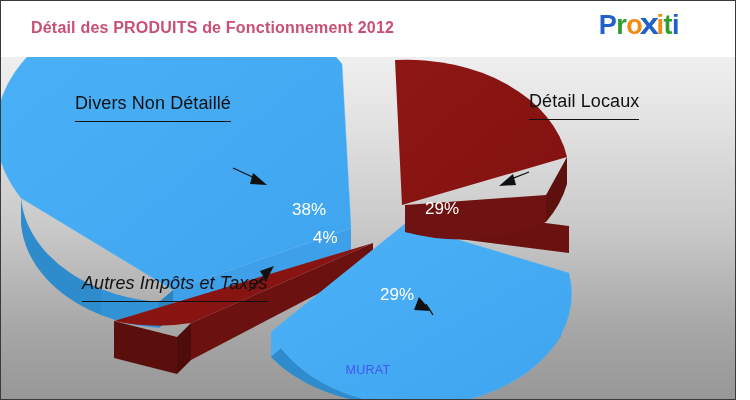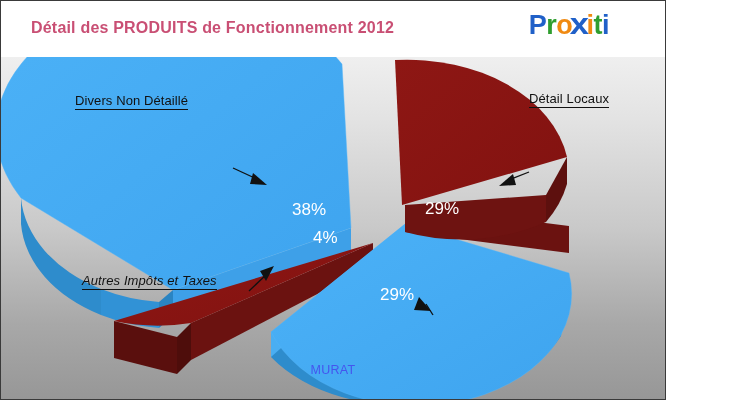--- a/index.html
+++ b/index.html
@@ -2,21 +2,21 @@
 <html><head>
 <meta charset="utf-8">
 <style>
   html, body {
     margin: 0;
     padding: 0;
     background: #ffffff;
   }
   #root {
     position: relative;
-    width: 666px;
+    width: 736px;
     height: 400px;
     overflow: hidden;
     font-family: "Liberation Sans", sans-serif;
     border: 1px solid #3a3a3a;
     box-sizing: border-box;
     background: #f9a8d4;
   }
   
   #header {
     position: absolute;
@@ -67,24 +67,24 @@
     background: linear-gradient(to bottom, #efefef 0%, #e3e3e3 18%, #c9c9c9 50%, #a8a8a8 78%, #979797 100%);
     overflow: hidden;
   }
   #pie-svg {
     position: absolute;
     left: 0; top: 0;
   }
   
   .callout {
     position: absolute;
-    font-size: 13px;
+    font-size: 18px;
     color: #111111;
     white-space: nowrap;
-    padding-bottom: 1px;
+    padding-bottom: 7px;
     border-bottom: 1.3px solid #111111;
     letter-spacing: 0.1px;
   }
   #label-divers      { left: 74px;  top: 92px; }
   #label-impots      { left: 528px; top: 90px; }
   #label-autres      { left: 81px;  top: 272px; font-style: italic; }
   #label-dotation    { left: 441px; top: 306px; }
   #footer-label {
     position: absolute;
     left: 0;

